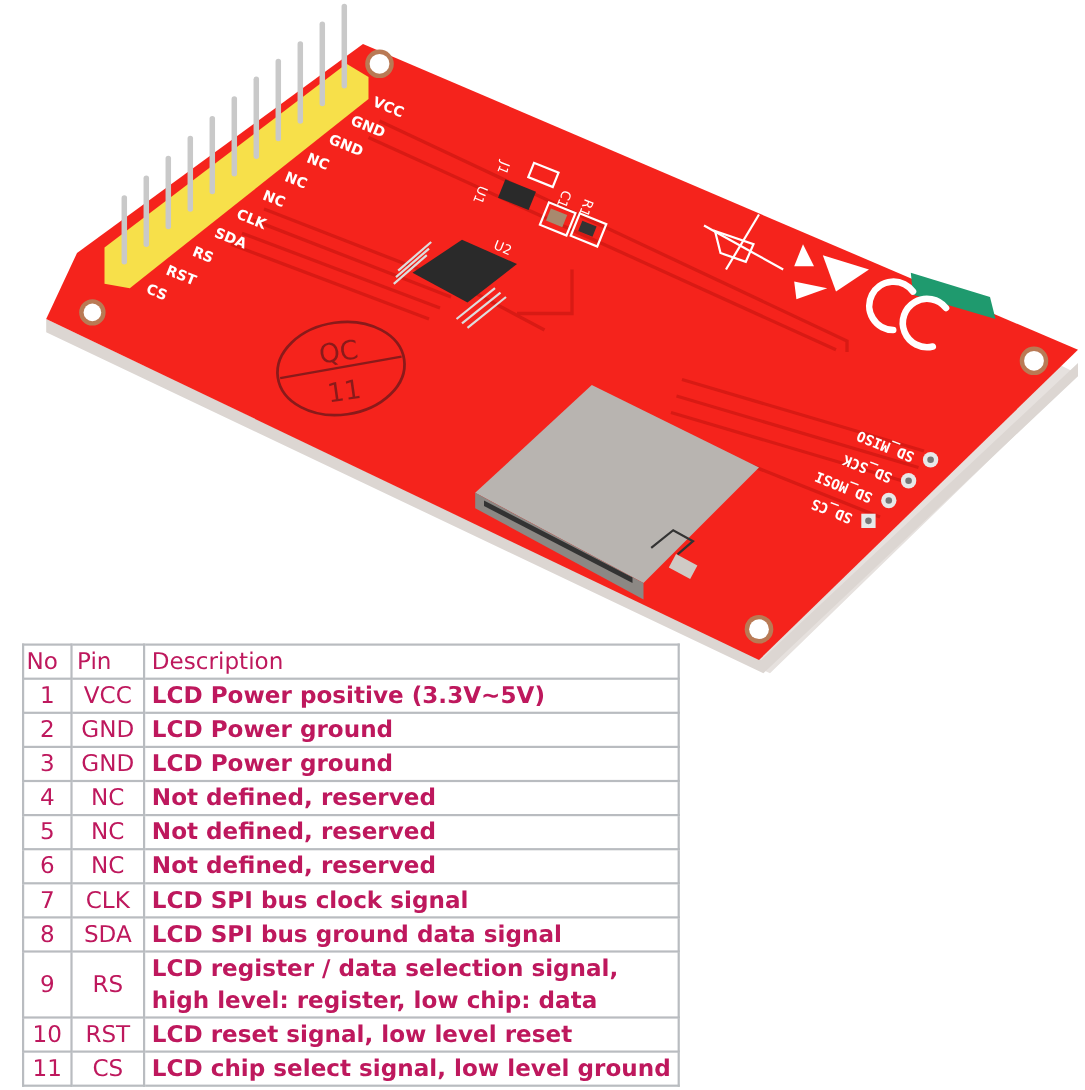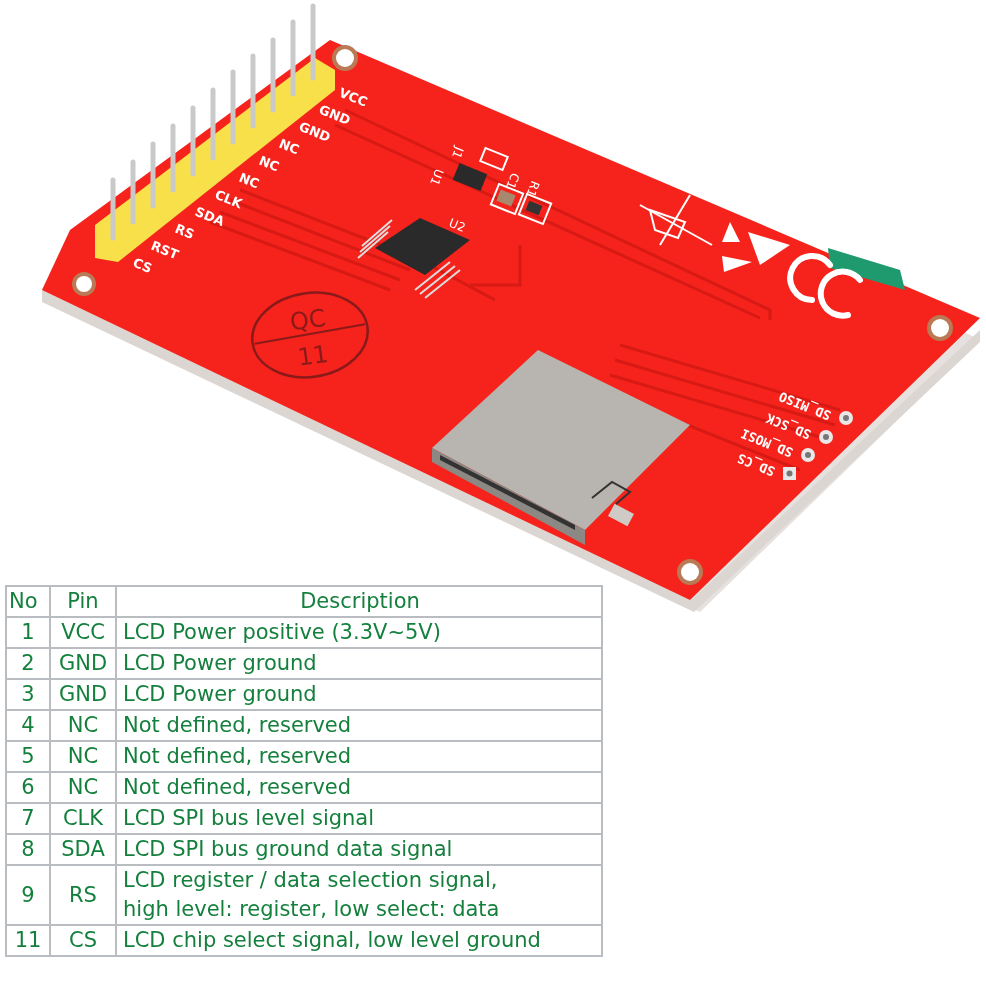--- a/index.html
+++ b/index.html
@@ -1,31 +1,31 @@
 <!DOCTYPE html>
 <html><head>
 <meta charset="utf-8">
 <style>
   html, body { margin: 0; padding: 0; background: #ffffff; }
   body { width: 986px; height: 991px; position: relative; overflow: hidden; font-family: "DejaVu Sans", "Liberation Sans", sans-serif; }
   #board { position: absolute; left: 0; top: 0; width: 986px; height: 620px; }
   #pinout-table {
-    position: absolute; left: 5px; top: 585px;
+    position: absolute; left: 20px; top: 585px;
     border-collapse: collapse; background: #fff;
-    color: #15803d; font-size: 21px; line-height: 1;
+    color: #be185d; font-size: 21px; line-height: 1;
   }
   #pinout-table td, #pinout-table th {
     border: 2px solid #b9bcc0; padding: 0 4px; font-weight: normal;
     white-space: nowrap; vertical-align: middle;
   }
-  #pinout-table th { text-align: center; height: 29px; }
+  #pinout-table th { text-align: left; height: 29px; }
   #pinout-table th.c-no { text-align: left; padding-left: 2px; }
   #pinout-table td.c-no { text-align: center; width: 34px; }
   #pinout-table td.c-pin { text-align: center; width: 56px; }
-  #pinout-table td.c-desc { width: 474px; padding-left: 6px; }
+  #pinout-table td.c-desc { width: 474px; padding-left: 6px; font-weight: bold; }
   #pinout-table th.c-desc { padding-left: 6px; }
   #pinout-table td.c-desc .line { display: block; line-height: 29px; }
 </style>
 </head>
 <body>
 
 <svg id="board" viewBox="0 0 986 620" xmlns="http://www.w3.org/2000/svg">
 
   <polygon points="130,330 640,585 700,612 980,340 960,330 680,585 135,345" fill="#e6e1de"></polygon>
   <polygon points="42,290 692,600 980,330 980,342 694,612 42,302" fill="#dcd6d2"></polygon>
@@ -214,36 +214,43 @@
         <td class="c-no">6</td>
         <td class="c-pin">NC</td>
         <td class="c-desc">
           <span class="line">Not defined, reserved</span>
         </td>
       </tr>
       <tr style="height: 29px;">
         <td class="c-no">7</td>
         <td class="c-pin">CLK</td>
         <td class="c-desc">
-          <span class="line">LCD SPI bus level signal</span>
+          <span class="line">LCD SPI bus clock signal</span>
         </td>
       </tr>
       <tr style="height: 29px;">
         <td class="c-no">8</td>
         <td class="c-pin">SDA</td>
         <td class="c-desc">
           <span class="line">LCD SPI bus ground data signal</span>
         </td>
       </tr>
       <tr style="height: 57px;">
         <td class="c-no">9</td>
         <td class="c-pin">RS</td>
         <td class="c-desc">
           <span class="line">LCD register / data selection signal,</span>
-          <span class="line">high level: register, low select: data</span>
+          <span class="line">high level: register, low chip: data</span>
+        </td>
+      </tr>
+      <tr style="height: 29px;">
+        <td class="c-no">10</td>
+        <td class="c-pin">RST</td>
+        <td class="c-desc">
+          <span class="line">LCD reset signal, low level reset</span>
         </td>
       </tr>
       <tr style="height: 30px;">
         <td class="c-no">11</td>
         <td class="c-pin">CS</td>
         <td class="c-desc">
           <span class="line">LCD chip select signal, low level ground</span>
         </td>
       </tr>
     </tbody>

